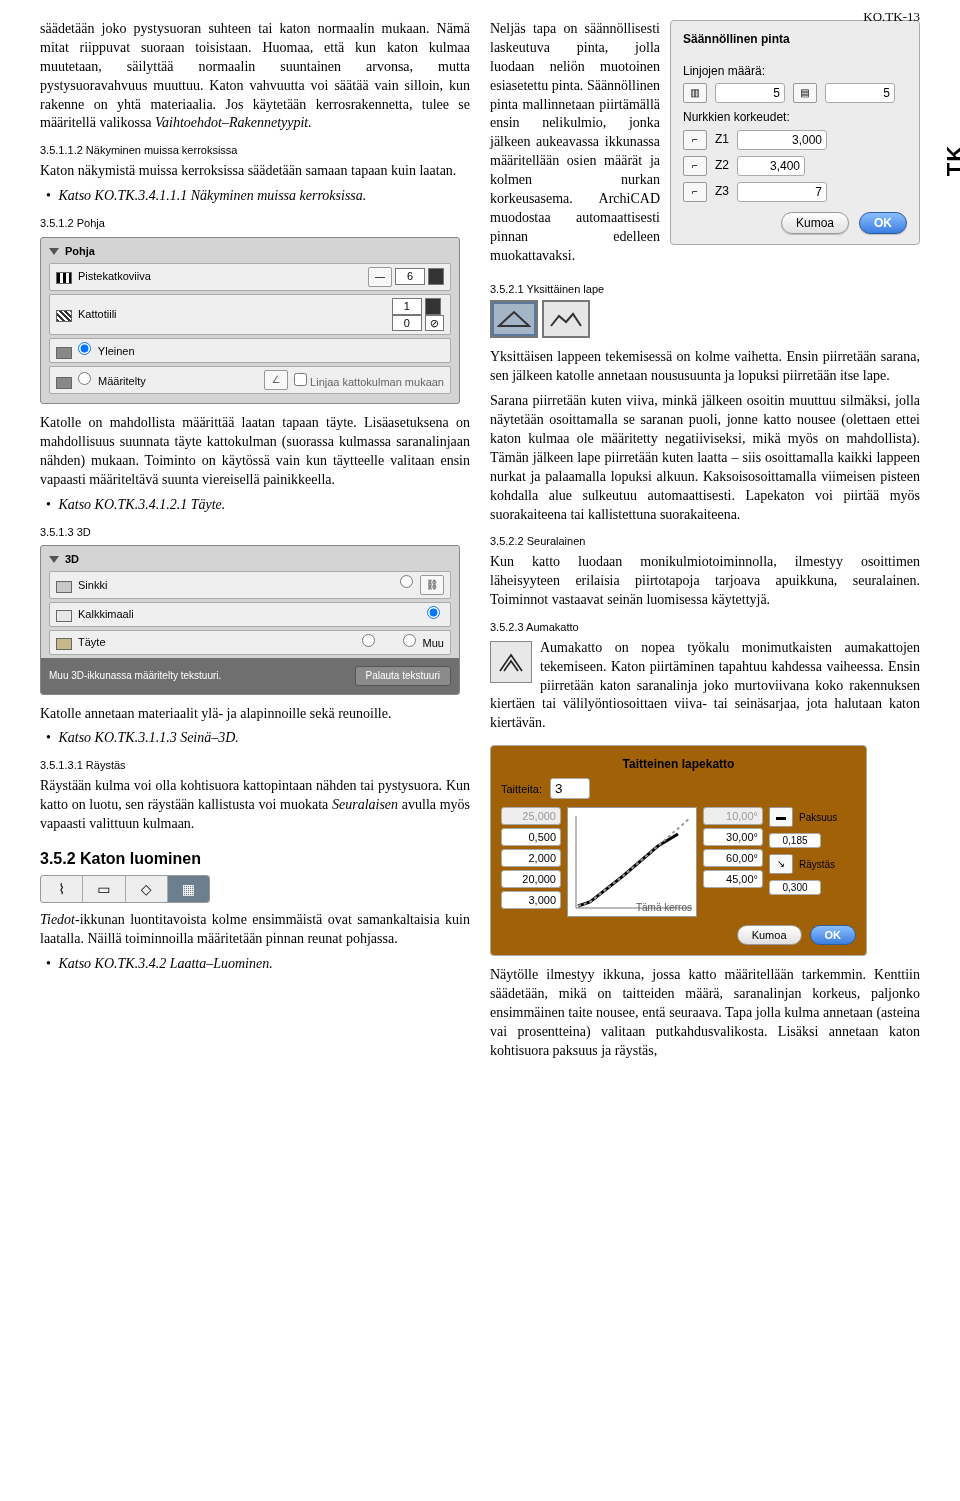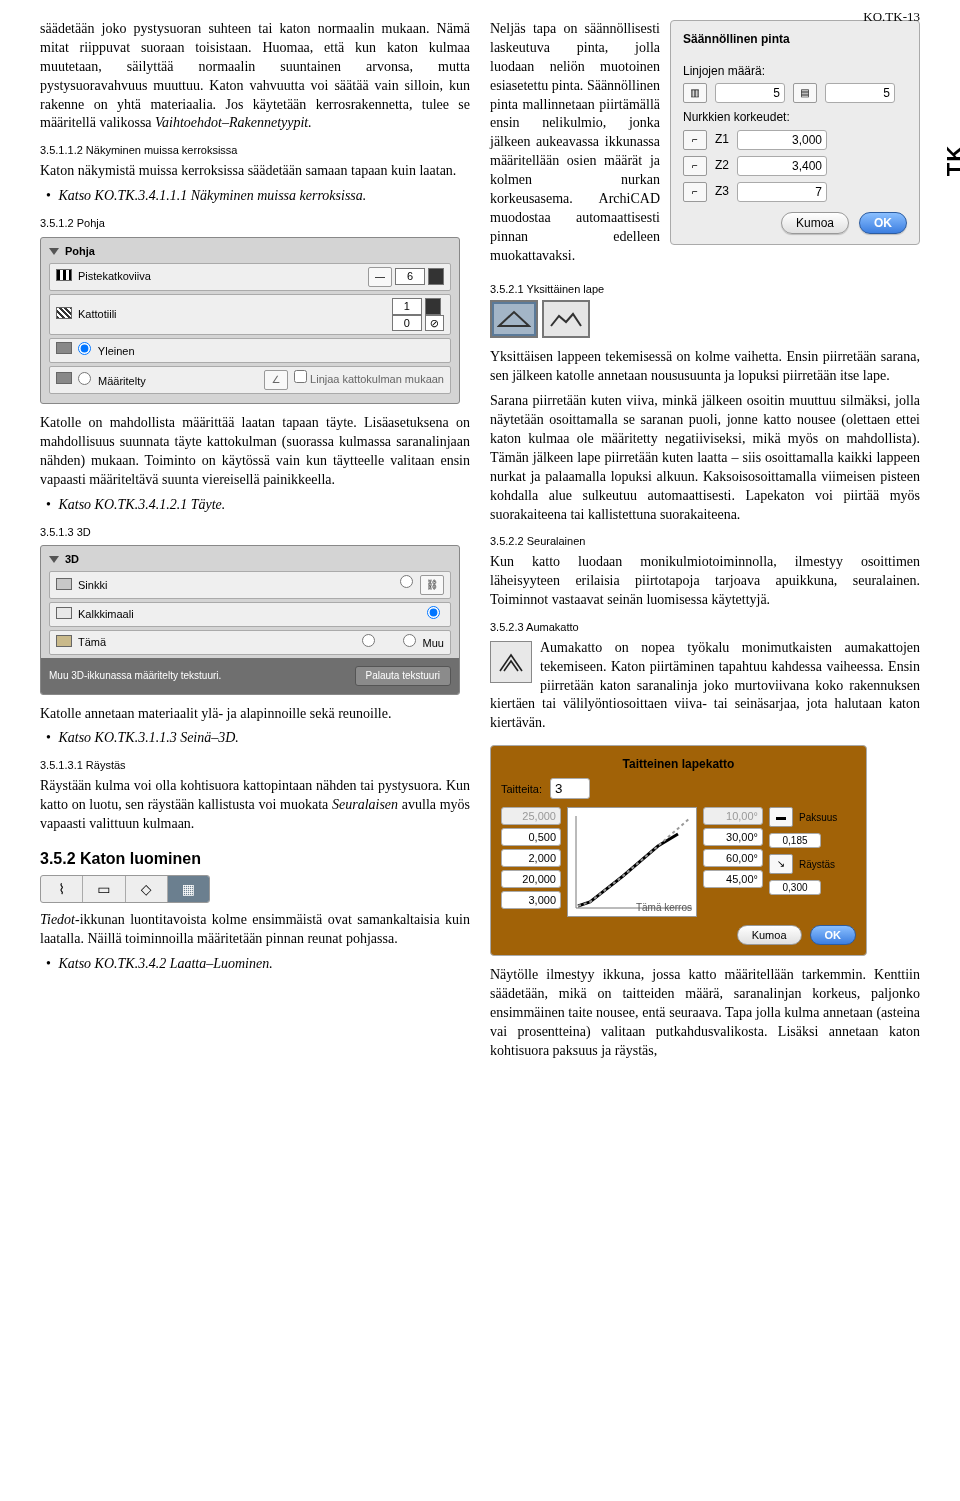--- a/index.html
+++ b/index.html
@@ -120,21 +120,21 @@
     display:inline-block; width:0; height:0;
     border-left:5px solid transparent;
     border-right:5px solid transparent;
     border-top:7px solid #555;
   }
   .subpanel .sp-row {
     display:flex; align-items:center; justify-content:space-between;
     background:#efefef; border:1px solid #aaa;
     padding:3px 6px; margin-bottom:3px; border-radius:2px;
   }
-  .subpanel .sp-row .lbl { display:flex; align-items:flex-start; gap:6px; }
+  .subpanel .sp-row .lbl { display:flex; align-items:flex-end; gap:6px; }
   .subpanel .swatch { display:inline-block; width:16px; height:12px; border:1px solid #666; }
   .subpanel .swatch.cross { background: repeating-linear-gradient(45deg,#333 0 2px,#fff 2px 4px); }
   .subpanel .val-box {
     display:inline-block; min-width:30px; text-align:center;
     border:1px solid #777; background:#fff; padding:0 4px;
   }
   .subpanel input[type="radio"] { margin-right:4px; }
   .subpanel .sp-foot {
     display:flex; justify-content:space-between; align-items:center;
     background:#6f6f6f; color:#fff; padding:8px 8px;
@@ -320,21 +320,21 @@
       <div class="sp-row">
         <span class="lbl">
             <span class="swatch" style="background:#e8e8e8;"></span>
           <span>Kalkkimaali</span>
           </span>
         <span><label><input type="radio" name="m3d" checked="" style=""></label></span>
       </div>
       <div class="sp-row">
         <span class="lbl">
             <span class="swatch" style="background:#c9b98a;"></span>
-          <span>Tämä</span>
+          <span>Täyte</span>
           </span>
         <span><label><input type="radio" name="m3d" style=""></label>
           <span style="margin-left:20px;"><label><input type="radio" name="m3d2" style=""> <span>Muu</span></label></span></span>
       </div>
       <div class="sp-foot">
         <span>Muu 3D-ikkunassa määritelty tekstuuri.</span>
         <span class="foot-btn">Palauta tekstuuri</span>
       </div>
     </div>
 
@@ -376,21 +376,21 @@
         </div>
         <label>Nurkkien korkeudet:</label>
         <div class="row">
           <span class="tiny-icon">⌐</span>
           <span>Z1</span>
           <input type="text" style="width: 90px;" value="3,000">
         </div>
         <div class="row">
           <span class="tiny-icon">⌐</span>
           <span>Z2</span>
-          <input type="text" style="width: 90px;" value="3,400">
+          <input type="text" style="width: 68px;" value="3,400">
         </div>
         <div class="row">
           <span class="tiny-icon">⌐</span>
           <span>Z3</span>
           <input type="text" style="width: 90px;" value="7">
         </div>
         <div class="btn-row">
           <button>Kumoa</button>
           <button class="primary">OK</button>
         </div>

